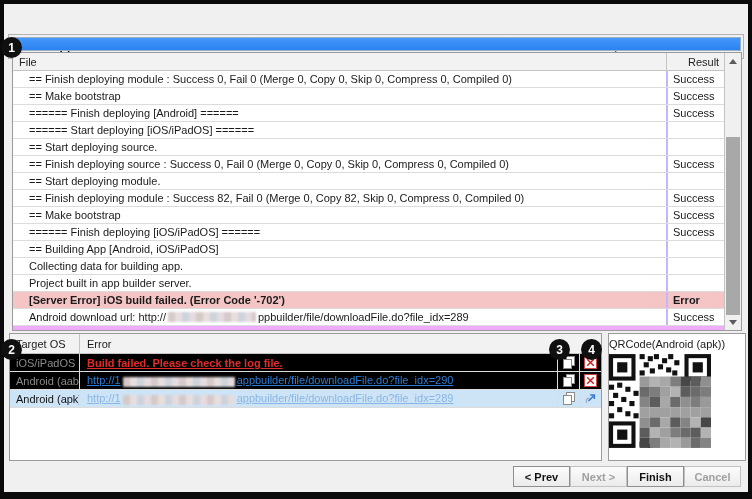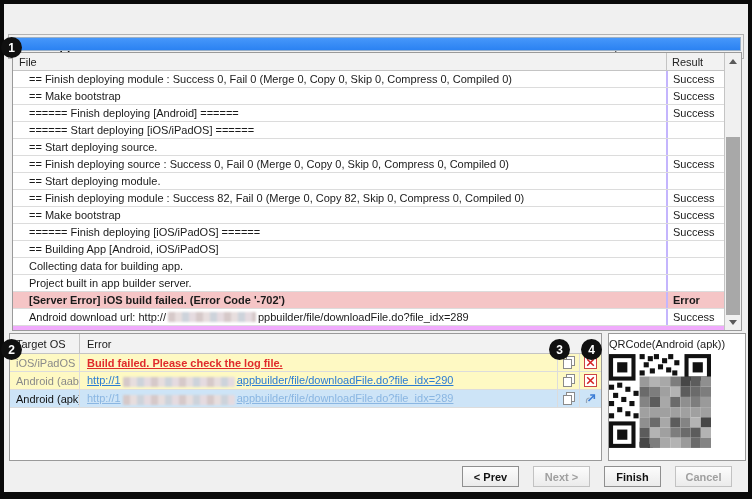--- a/index.html
+++ b/index.html
@@ -28,21 +28,21 @@
            color:#fff; font-weight:bold; font-size:12px; display:flex; align-items:center;
            justify-content:center; z-index:20; }
 
   
   .log-table { position:absolute; left:8px; top:48px; width:730px; height:279px;
                background:#f0abfc; border:1px solid #9a9a9a; display:flex; }
   .log-main { flex:1; display:flex; flex-direction:column; overflow:hidden; }
   .grid-header { height:18px; display:flex; background:#f2f2f2; border-bottom:1px solid #c4c4c4;
                  align-items:center; color:#222; }
   .h-file { flex:1; padding-left:6px; }
-  .h-result { width:58px; border-left:1px solid #c4c4c4; padding-left:5px; align-self:stretch; display:flex; align-items:center; }
+  .h-result { width:58px; border-left:1px solid #c4c4c4; padding-left:21px; align-self:stretch; display:flex; align-items:center; }
   .log-row { height:17px; display:flex; border-bottom:1px solid #dcdcdc; align-items:center; background:#fff; }
   .cell-file { flex:1; padding-left:16px; white-space:nowrap; overflow:hidden; align-self:stretch; display:flex; align-items:center; }
   .cell-result { width:58px; border-left:2px solid #c4b5fd; padding-left:5px; align-self:stretch; display:flex; align-items:center; }
   .error-row { background:#f5c5c6;font-weight:bold; }
 
   
   .scrollbar { width:17px; background:#f0f0f0; border-left:1px solid #c4c4c4; position:relative; }
   .sb-btn { position:absolute; left:0; width:100%; height:16px; display:flex; align-items:center; justify-content:center; }
   .sb-up { top:0; } .sb-down { bottom:0; }
   .tri-up { width:0; height:0; border-left:4px solid transparent; border-right:4px solid transparent; border-bottom:5px solid #5a5a5a; }
@@ -55,38 +55,38 @@
               filter:blur(1.1px); }
   .redacted.log { width:88px; margin:0 2px; }
   .redacted.url { width:112px; margin:0 2px; }
 
   
   .out-table { position:absolute; left:5px; top:329px; width:593px; height:128px;
                background:#fff; border:1px solid #9a9a9a; display:flex; flex-direction:column; }
   .out-header { height:20px; display:flex; background:#f2f2f2; border-bottom:1px solid #c4c4c4; align-items:center; }
   .oh-os { width:70px; padding-left:6px; align-self:stretch; display:flex; align-items:center; border-right:1px solid #c4c4c4; }
   .oh-output { flex:1; padding-left:7px; }
-  .out-row { height:18px; display:flex; border-bottom:1px solid #dcdcdc; align-items:stretch; background:#fef9c3; }
+  .out-row { height:18px; display:flex; border-bottom:1px solid #dcdcdc; align-items:stretch; background:#000000; }
   .oc-os { width:70px; padding-left:6px; color:#8a8a8a; border-right:1px solid #dcdcdc; display:flex; align-items:center; white-space:nowrap; overflow:hidden; }
   .oc-output { flex:1; padding-left:7px; display:flex; align-items:center; white-space:nowrap; overflow:hidden; }
   .oc-action { width:22px; border-left:1px solid #dcdcdc; display:flex; align-items:center; justify-content:center; }
   .out-row.selected { background:#cde4f7; }
   .out-row.selected .oc-os { color:#111; }
   .err-link { color:#e02b2b; font-weight:bold; text-decoration:underline; }
   .dl-link { color:#2b7cd3; text-decoration:underline; }
   .out-row.selected .dl-link { color:#8ab6e2; }
 
   
   .qr-panel { position:absolute; left:604px; top:329px; width:138px; height:128px;
               background:#fff; border:1px solid #9a9a9a; text-align:left; }
   .qr-title { margin-top:4px; font-size:11px; color:#222; }
   .qr-panel svg { margin-top:4px; }
 
   
-  .footer { position:absolute; top:462px; right:16px; display:flex; gap:14px; }
+  .footer { position:absolute; top:462px; right:7px; display:flex; gap:0; }
   .btn { width:57px; height:21px; font-size:11px; font-weight:bold; color:#111;
          background:linear-gradient(#fcfcfc,#ebebeb); border:1px solid #8f8f8f;
          display:flex; align-items:center; justify-content:center; font-family:inherit; }
   .btn.disabled { color:#9f9f9f; border-color:#c2c2c2; }
 
   .icon-svg { display:block; }
 </style>
 </head>
 <body>
 

